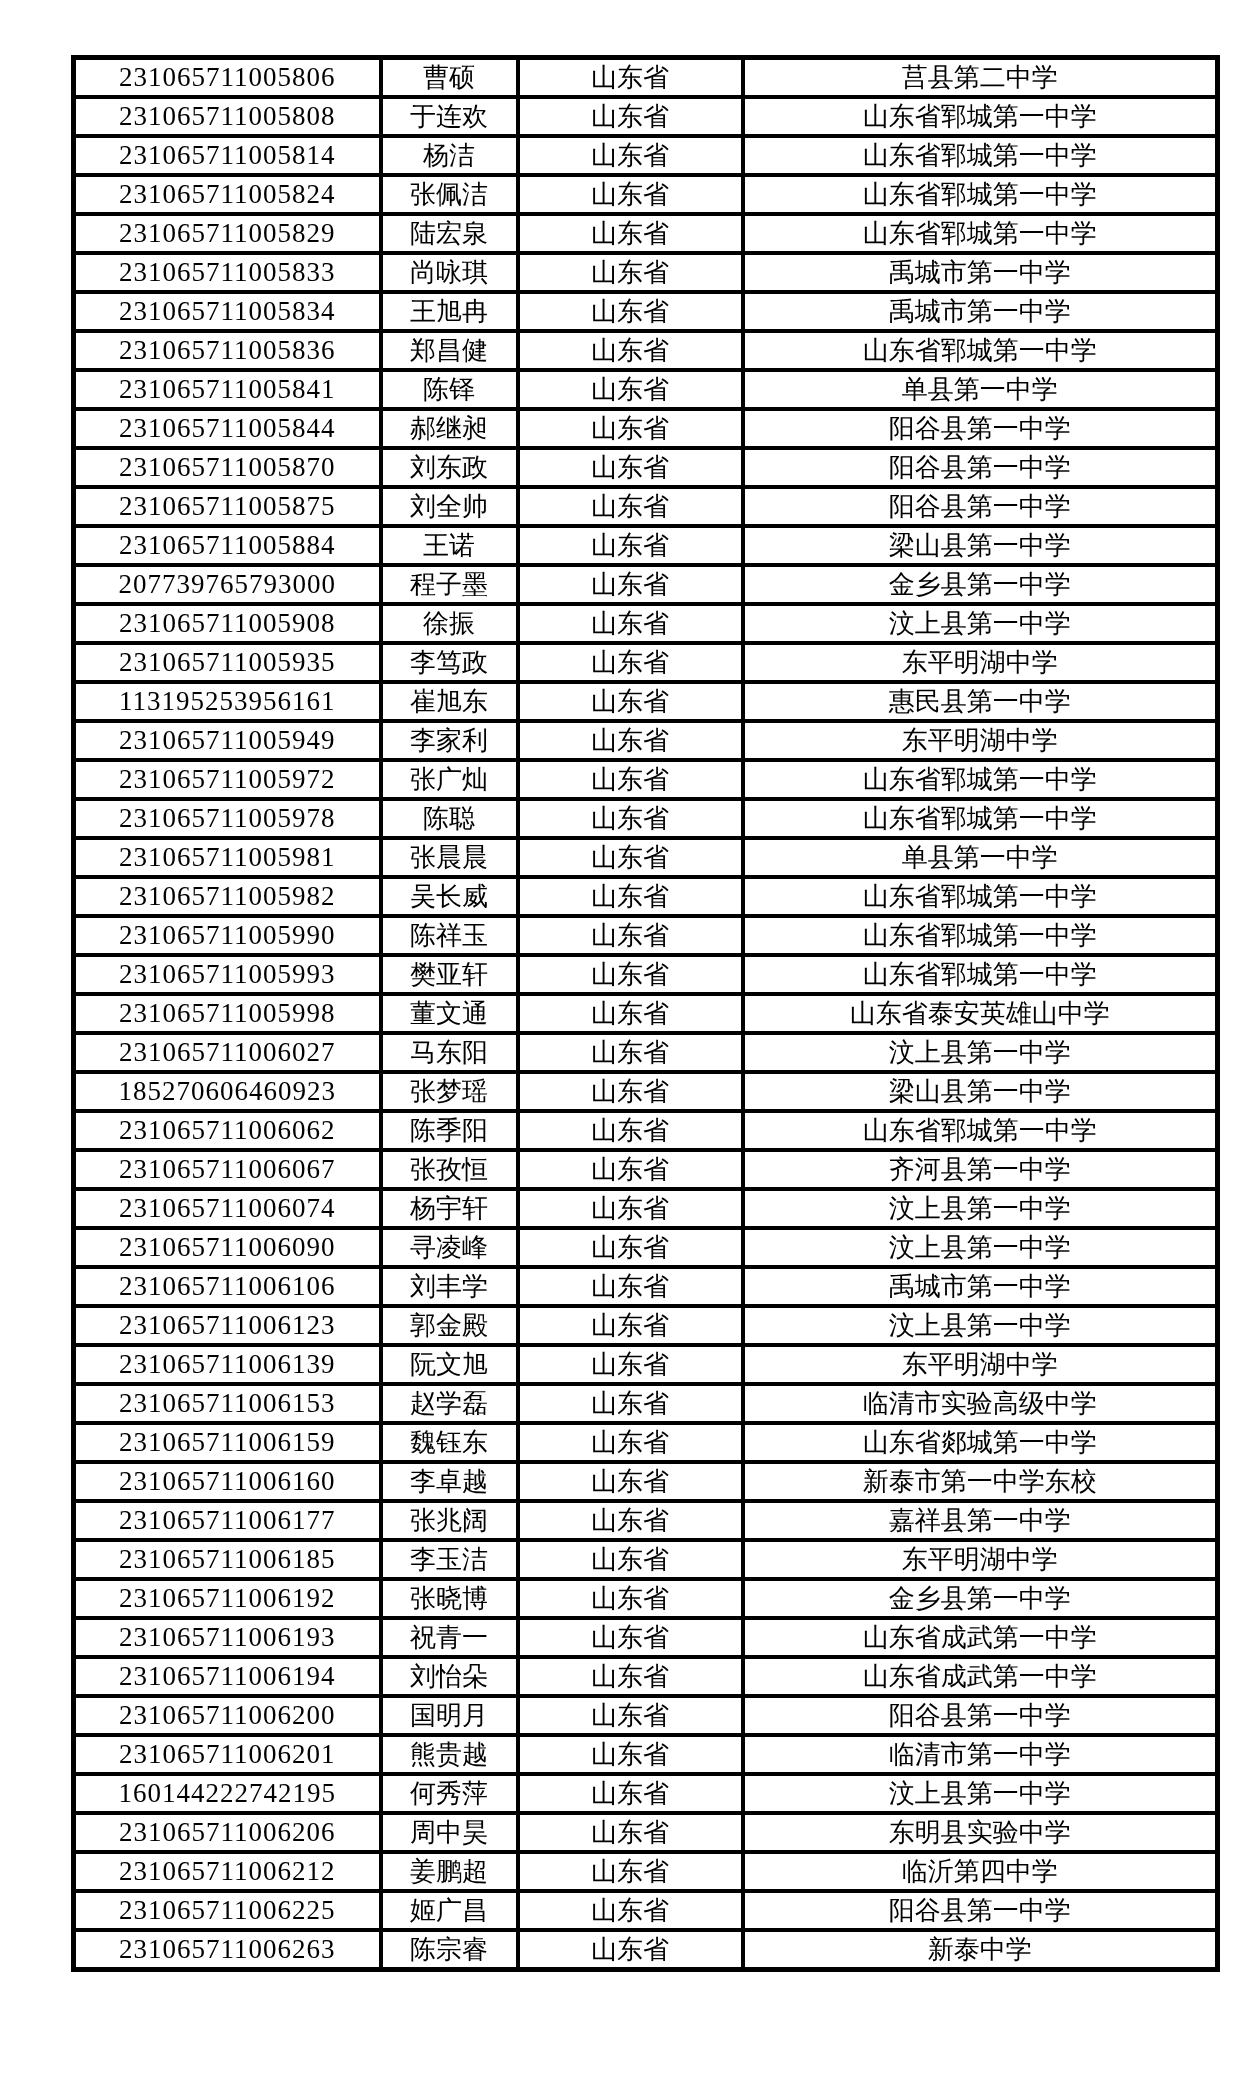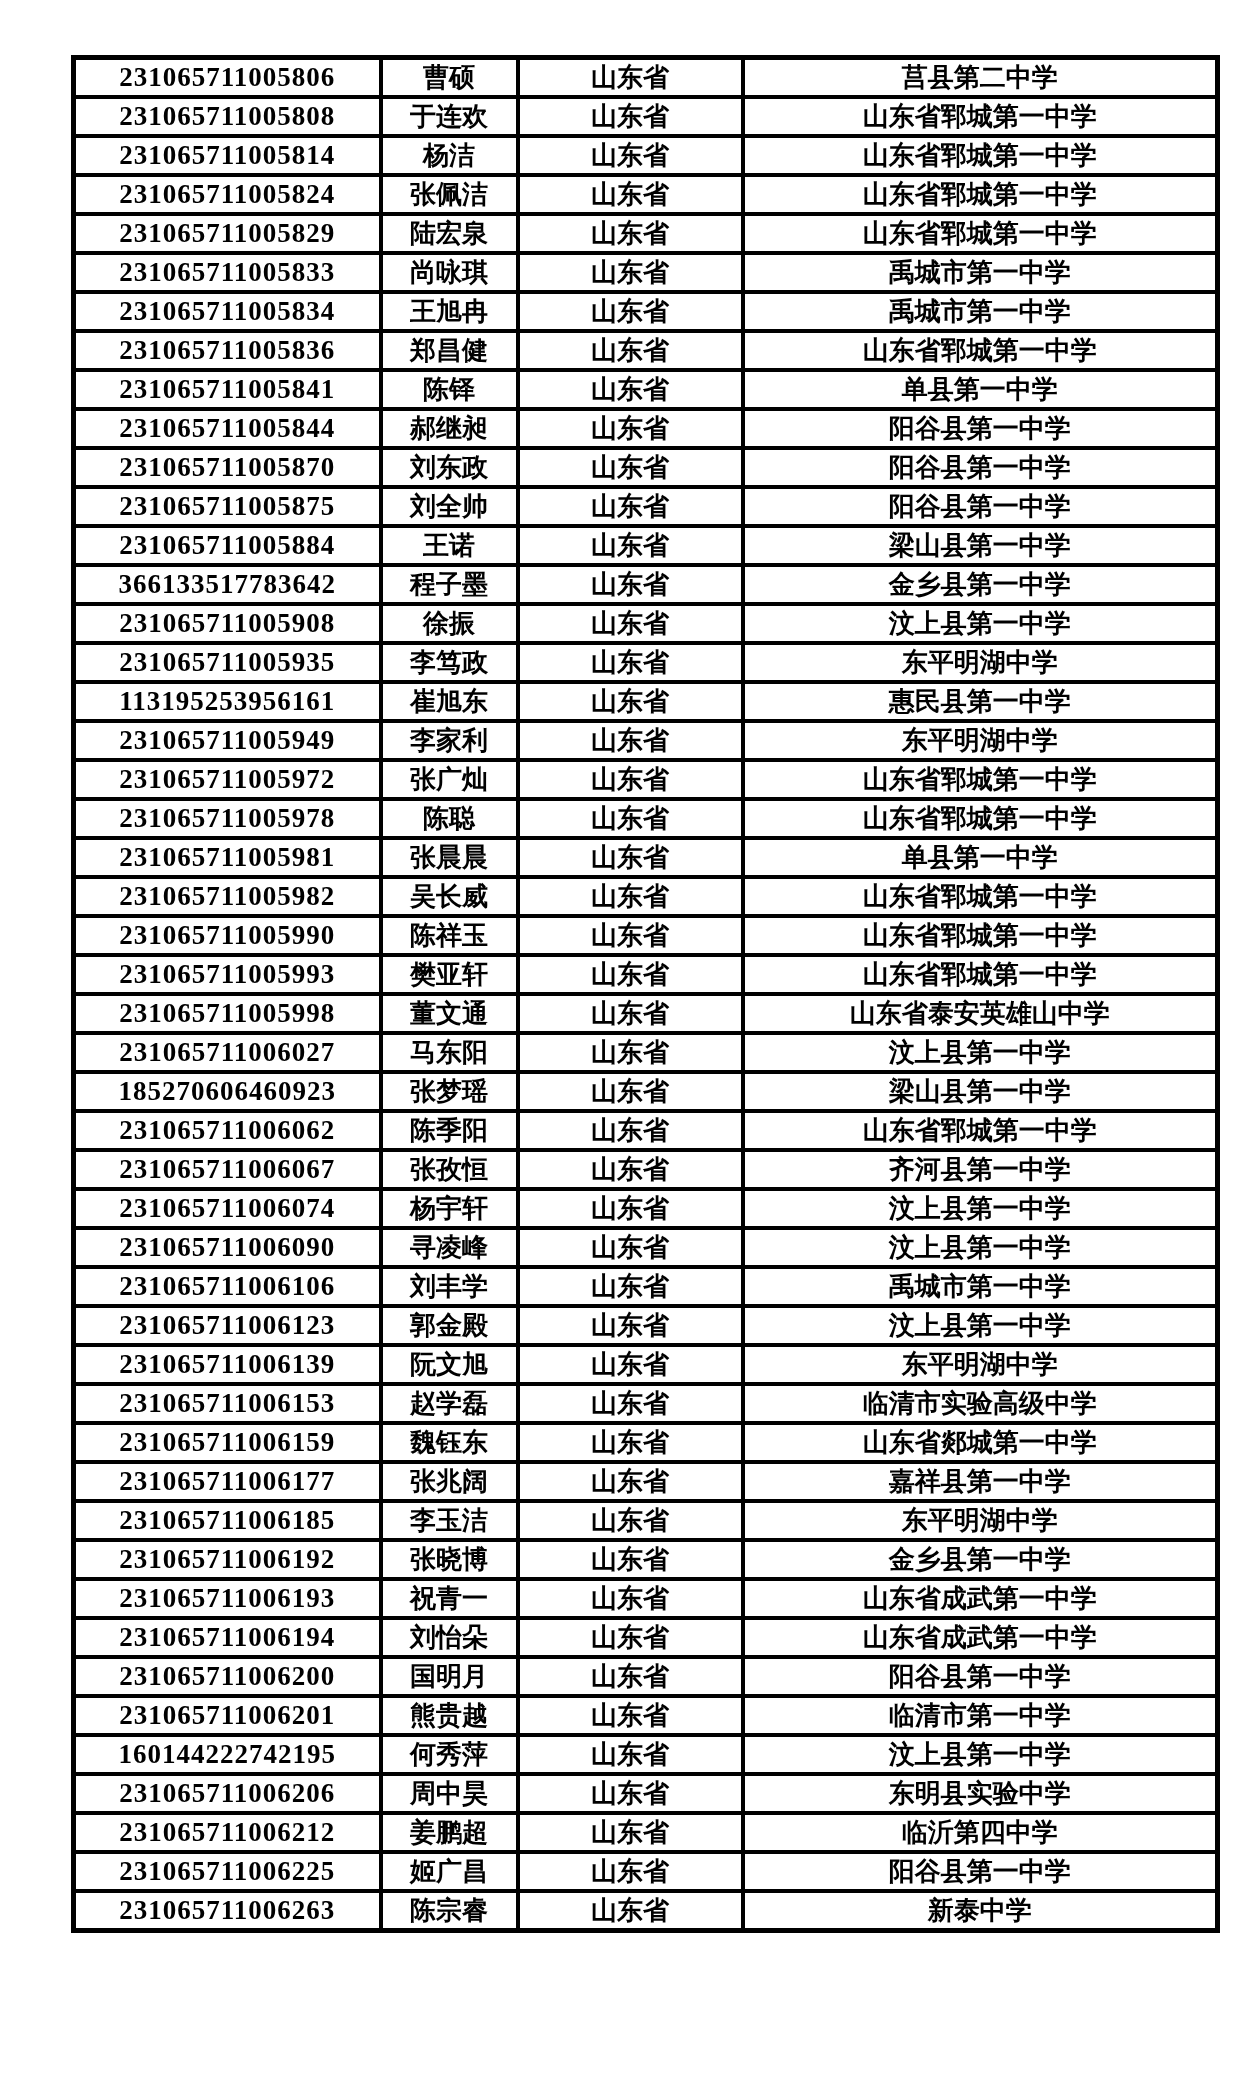--- a/index.html
+++ b/index.html
@@ -14,21 +14,20 @@
     font-family: "Liberation Serif", "DejaVu Serif", serif;
   }
   .roster {
     position: absolute;
     left: 71px;
     top: 55px;
     width: 1144px;
     border-collapse: collapse;
     table-layout: fixed;
     border: 5px solid #000000;
-    font-weight: bold;
   }
   .roster td {
     border: 4px solid #000000;
     height: 35px;
     padding: 0;
     text-align: center;
     vertical-align: middle;
     color: #000000;
     font-size: 26px;
     line-height: 1;
@@ -137,21 +136,21 @@
   </tr>
 
   <tr>
     <td class="col-id">231065711005884</td>
     <td class="col-name">王诺</td>
     <td class="col-province">山东省</td>
     <td class="col-school">梁山县第一中学</td>
   </tr>
 
   <tr>
-    <td class="col-id">366133517783642</td>
+    <td class="col-id">207739765793000</td>
     <td class="col-name">程子墨</td>
     <td class="col-province">山东省</td>
     <td class="col-school">金乡县第一中学</td>
   </tr>
 
   <tr>
     <td class="col-id">231065711005908</td>
     <td class="col-name">徐振</td>
     <td class="col-province">山东省</td>
     <td class="col-school">汶上县第一中学</td>
@@ -299,20 +298,26 @@
     <td class="col-school">临清市实验高级中学</td>
   </tr>
 
   <tr>
     <td class="col-id">231065711006159</td>
     <td class="col-name">魏钰东</td>
     <td class="col-province">山东省</td>
     <td class="col-school">山东省郯城第一中学</td>
   </tr>
 
+  <tr>
+    <td class="col-id">231065711006160</td>
+    <td class="col-name">李卓越</td>
+    <td class="col-province">山东省</td>
+    <td class="col-school">新泰市第一中学东校</td>
+  </tr>
 
   <tr>
     <td class="col-id">231065711006177</td>
     <td class="col-name">张兆阔</td>
     <td class="col-province">山东省</td>
     <td class="col-school">嘉祥县第一中学</td>
   </tr>
 
   <tr>
     <td class="col-id">231065711006185</td>

